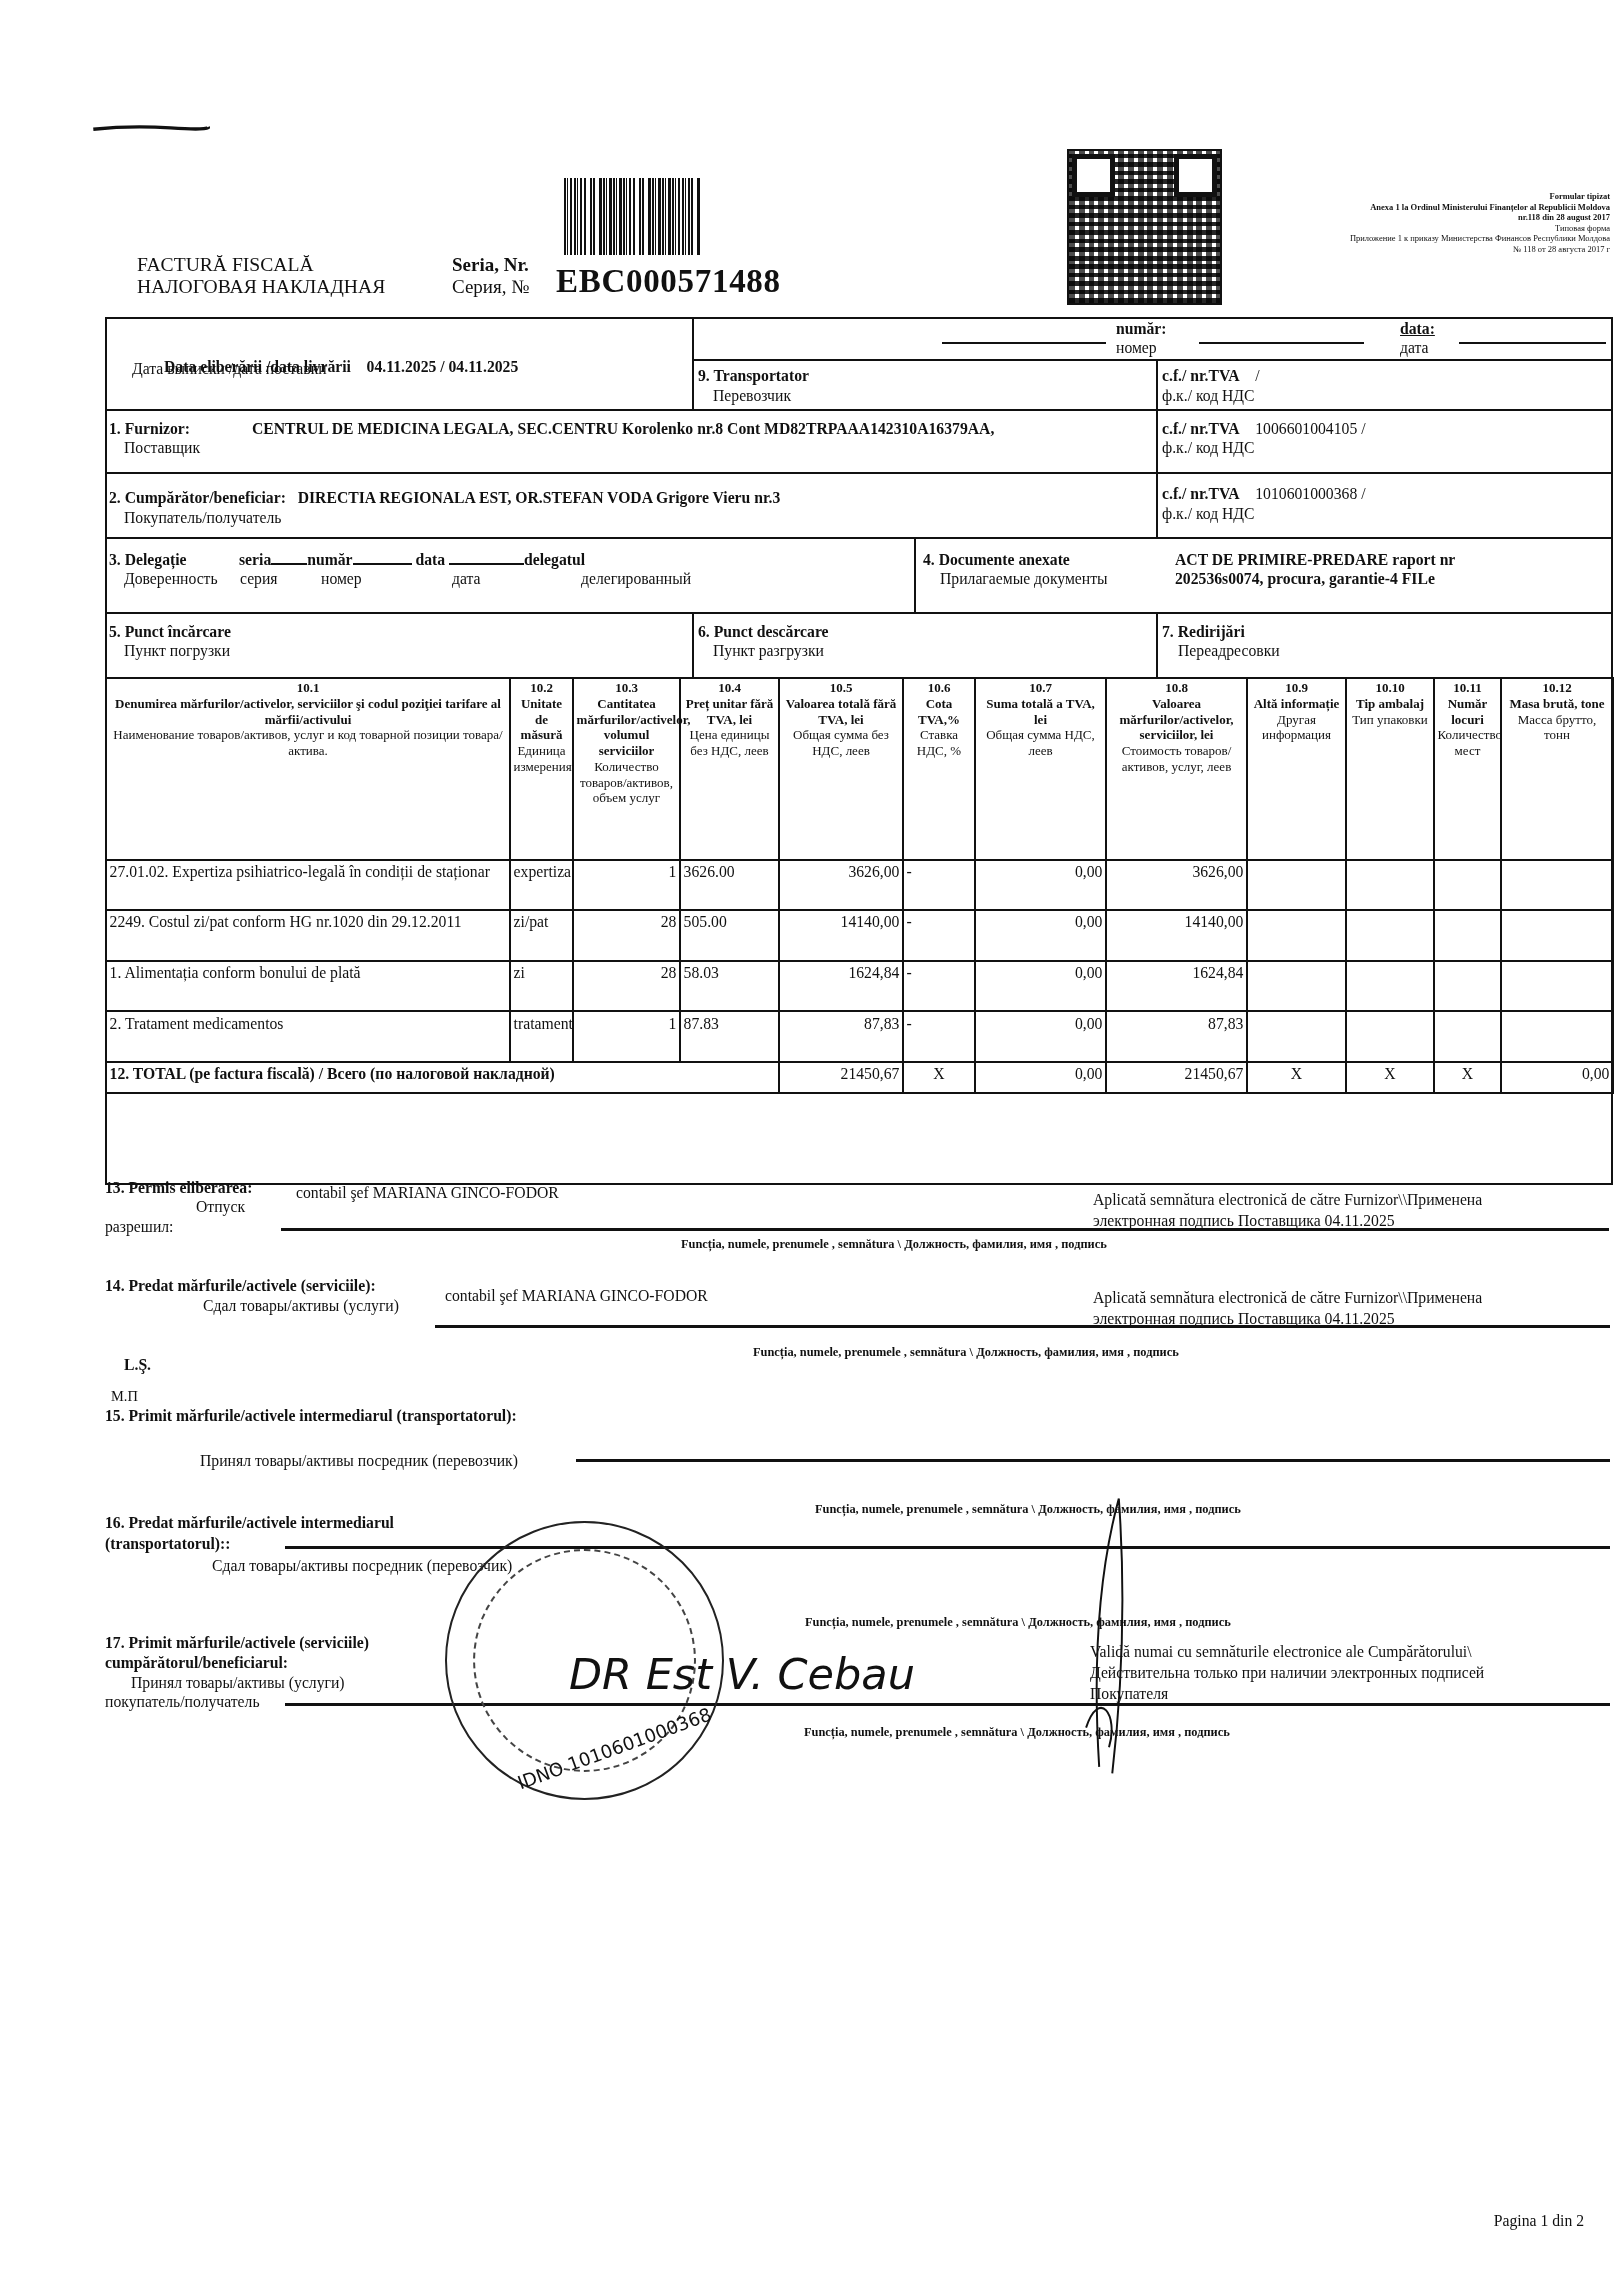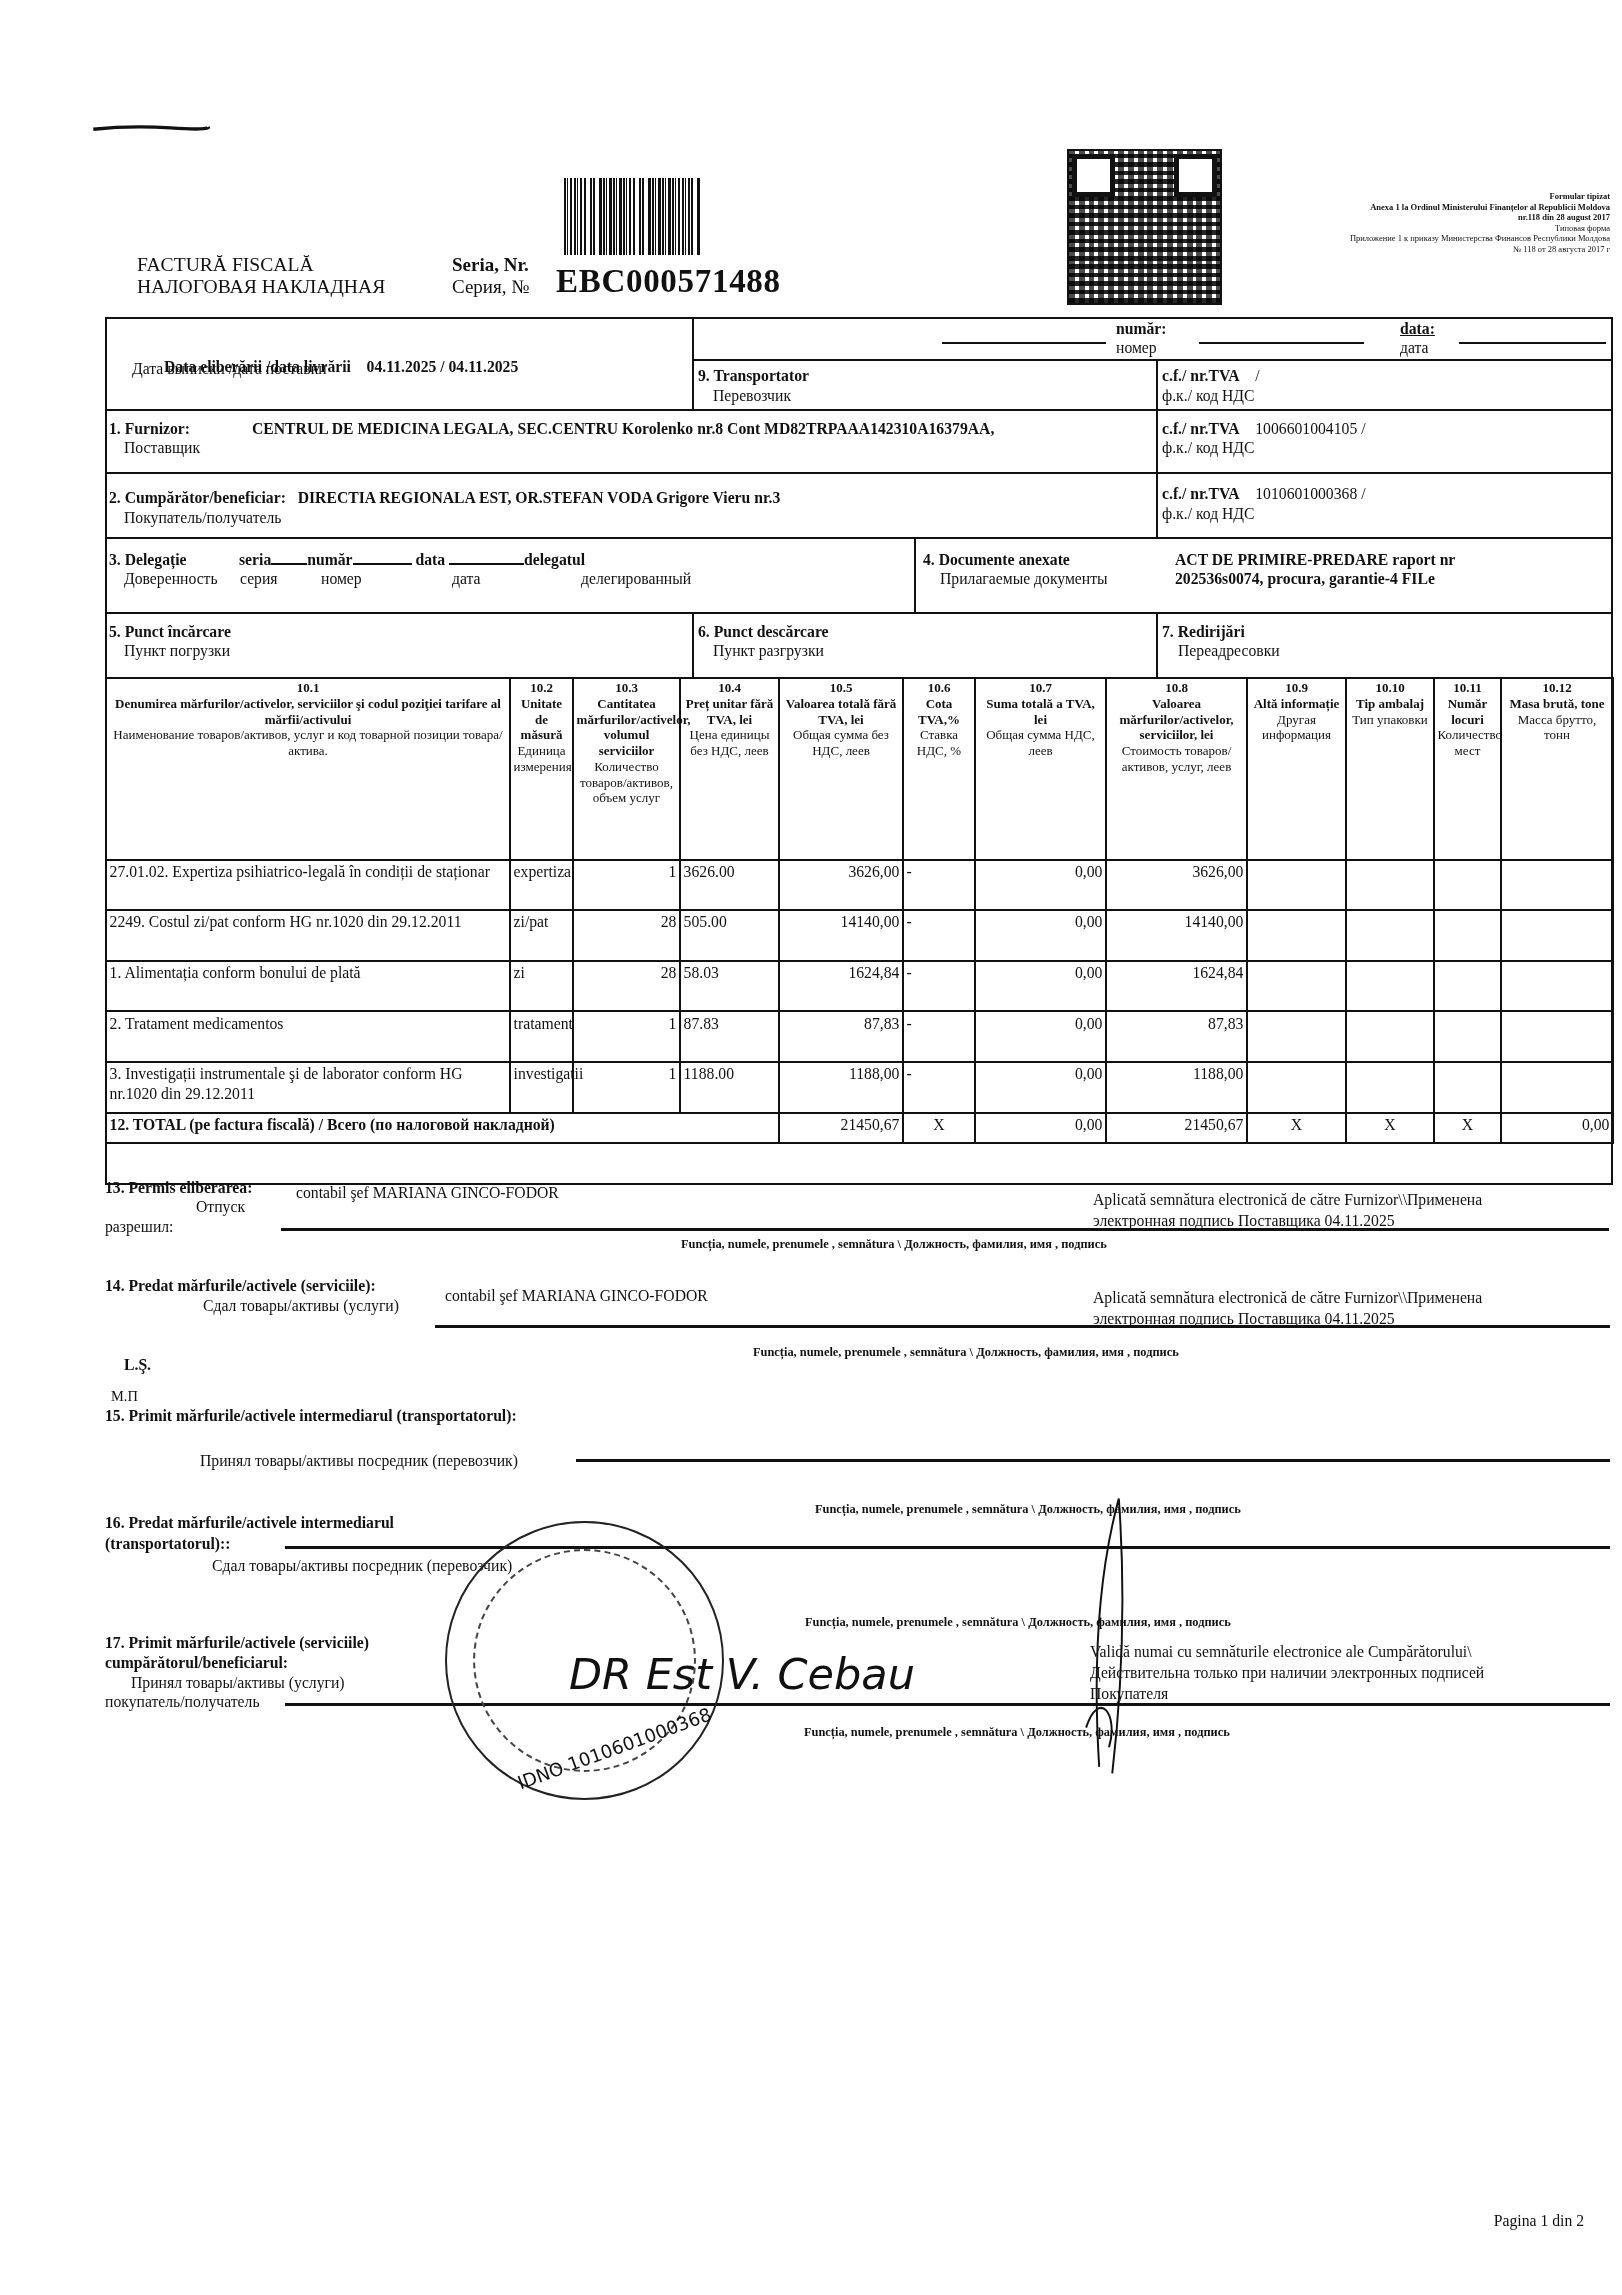--- a/index.html
+++ b/index.html
@@ -215,34 +215,20 @@
         <td>87.83</td>
         <td class="num">87,83</td>
         <td>-</td>
         <td class="num">0,00</td>
         <td class="num">87,83</td>
         <td></td>
         <td></td>
         <td></td>
         <td></td>
       </tr>
-      <tr>
-        <td>3. Investigații instrumentale şi de laborator conform HG nr.1020 din 29.12.2011</td>
-        <td>investigatii</td>
-        <td class="num">1</td>
-        <td>1188.00</td>
-        <td class="num">1188,00</td>
-        <td>-</td>
-        <td class="num">0,00</td>
-        <td class="num">1188,00</td>
-        <td></td>
-        <td></td>
-        <td></td>
-        <td></td>
-      </tr>
     </tbody>
   <tbody>
       <tr class="tot">
     <td colspan="4" class="b">12. TOTAL (pe factura fiscală) / Всего (по налоговой накладной)</td>
     <td class="num">21450,67</td>
     <td class="ctr">X</td>
     <td class="num">0,00</td>
     <td class="num">21450,67</td>
     <td class="ctr">X</td>
     <td class="ctr">X</td>

